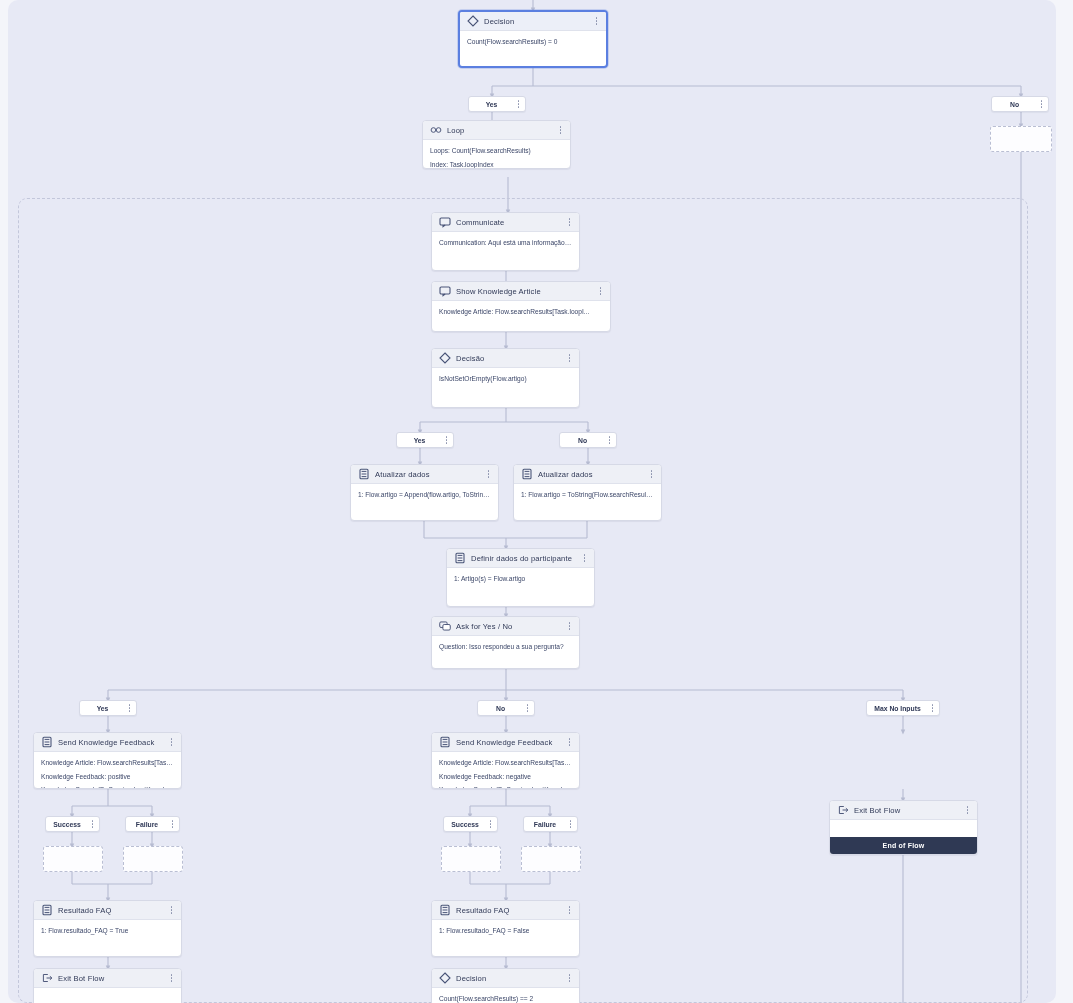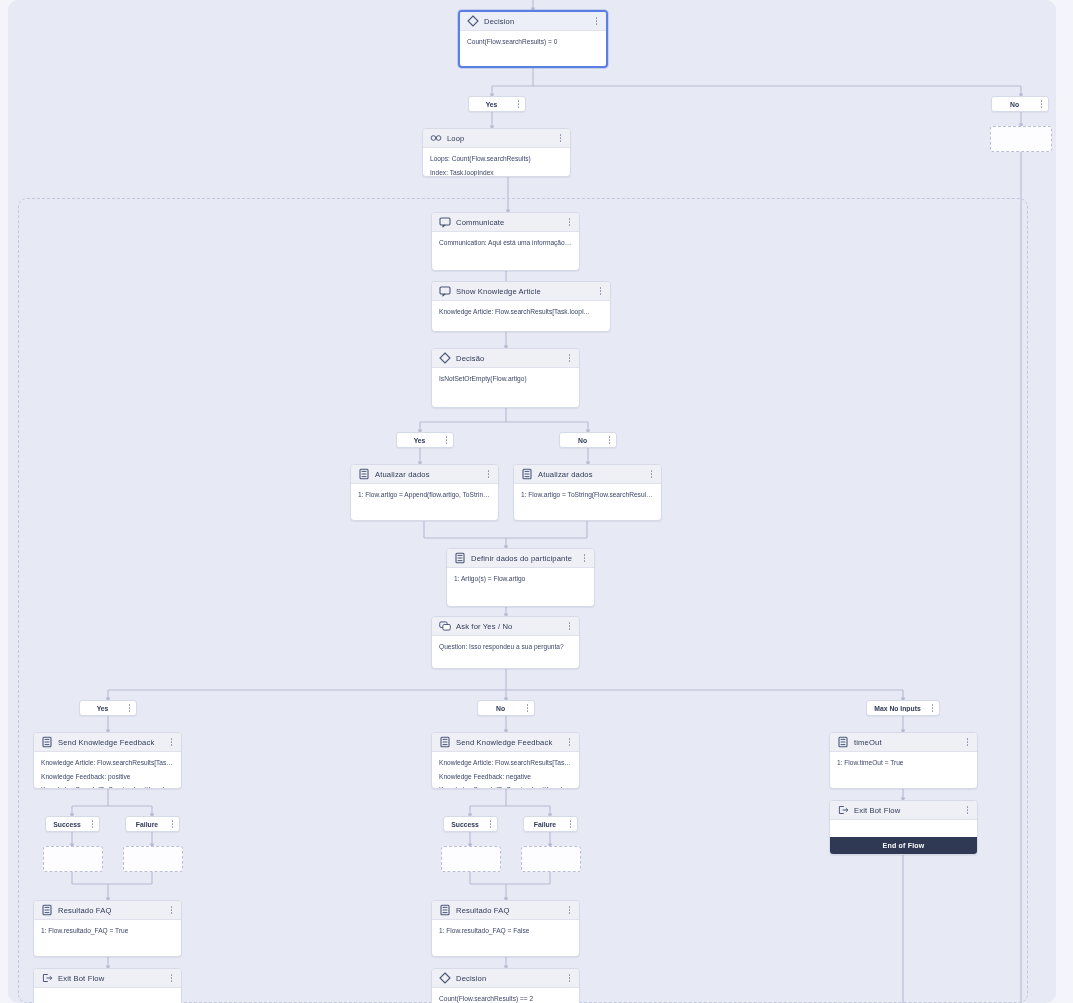--- a/index.html
+++ b/index.html
@@ -267,21 +267,21 @@
           <i></i>
           <i></i>
           <i></i>
         </span>
     </div>
     <div class="node-body">
       <div class="node-line">Count(Flow.searchResults) = 0</div>
     </div>
   </div>
 
-  <div class="node" style="left:422px; top:128px; width:149px; height:49px;">
+  <div class="node" style="left:422px; top:120px; width:149px; height:49px;">
     <div class="node-head">
       <svg class="node-ico" viewBox="0 0 14 12">
         <circle cx="4" cy="6" r="2.7" fill="none" stroke="#4a5578" stroke-width="1.1"></circle>
         <circle cx="10" cy="6" r="2.7" fill="none" stroke="#4a5578" stroke-width="1.1"></circle>
       </svg>
       <span class="node-title">Loop</span>
       <span class="kebab">
           <i></i>
           <i></i>
           <i></i>
@@ -451,37 +451,20 @@
           <i></i>
         </span>
     </div>
     <div class="node-body">
       <div class="node-line">Knowledge Article: Flow.searchResults[Task.loopI...</div>
       <div class="node-line">Knowledge Feedback: negative</div>
       <div class="node-line">Knowledge Search ID: Session.LastKnowledgeSea...</div>
     </div>
   </div>
 
-  <div class="node" style="left:829px; top:732px; width:149px; height:57px;">
-    <div class="node-head">
-      <svg class="node-ico" viewBox="0 0 12 12">
-        <rect x="2" y="1.2" width="8" height="9.6" rx="1" fill="none" stroke="#4a5578" stroke-width="1.1"></rect>
-        <path d="M3.6 3.4h4.8M3.6 6h4.8M3.6 8.6h4.8" stroke="#4a5578" stroke-width="1"></path>
-      </svg>
-      <span class="node-title">timeOut</span>
-      <span class="kebab">
-          <i></i>
-          <i></i>
-          <i></i>
-        </span>
-    </div>
-    <div class="node-body">
-      <div class="node-line">1: Flow.timeOut = True</div>
-    </div>
-  </div>
 
   <div class="node" style="left:829px; top:800px; width:149px; height:55px;">
     <div class="node-head">
       <svg class="node-ico" viewBox="0 0 13 12">
         <path d="M7.4 2.2H2.6v7.6h4.8" fill="none" stroke="#4a5578" stroke-width="1.05"></path>
         <path d="M6 6h5.6M9.6 4.1 11.8 6 9.6 7.9" fill="none" stroke="#4a5578" stroke-width="1.05"></path>
       </svg>
       <span class="node-title">Exit Bot Flow</span>
       <span class="kebab">
           <i></i>

